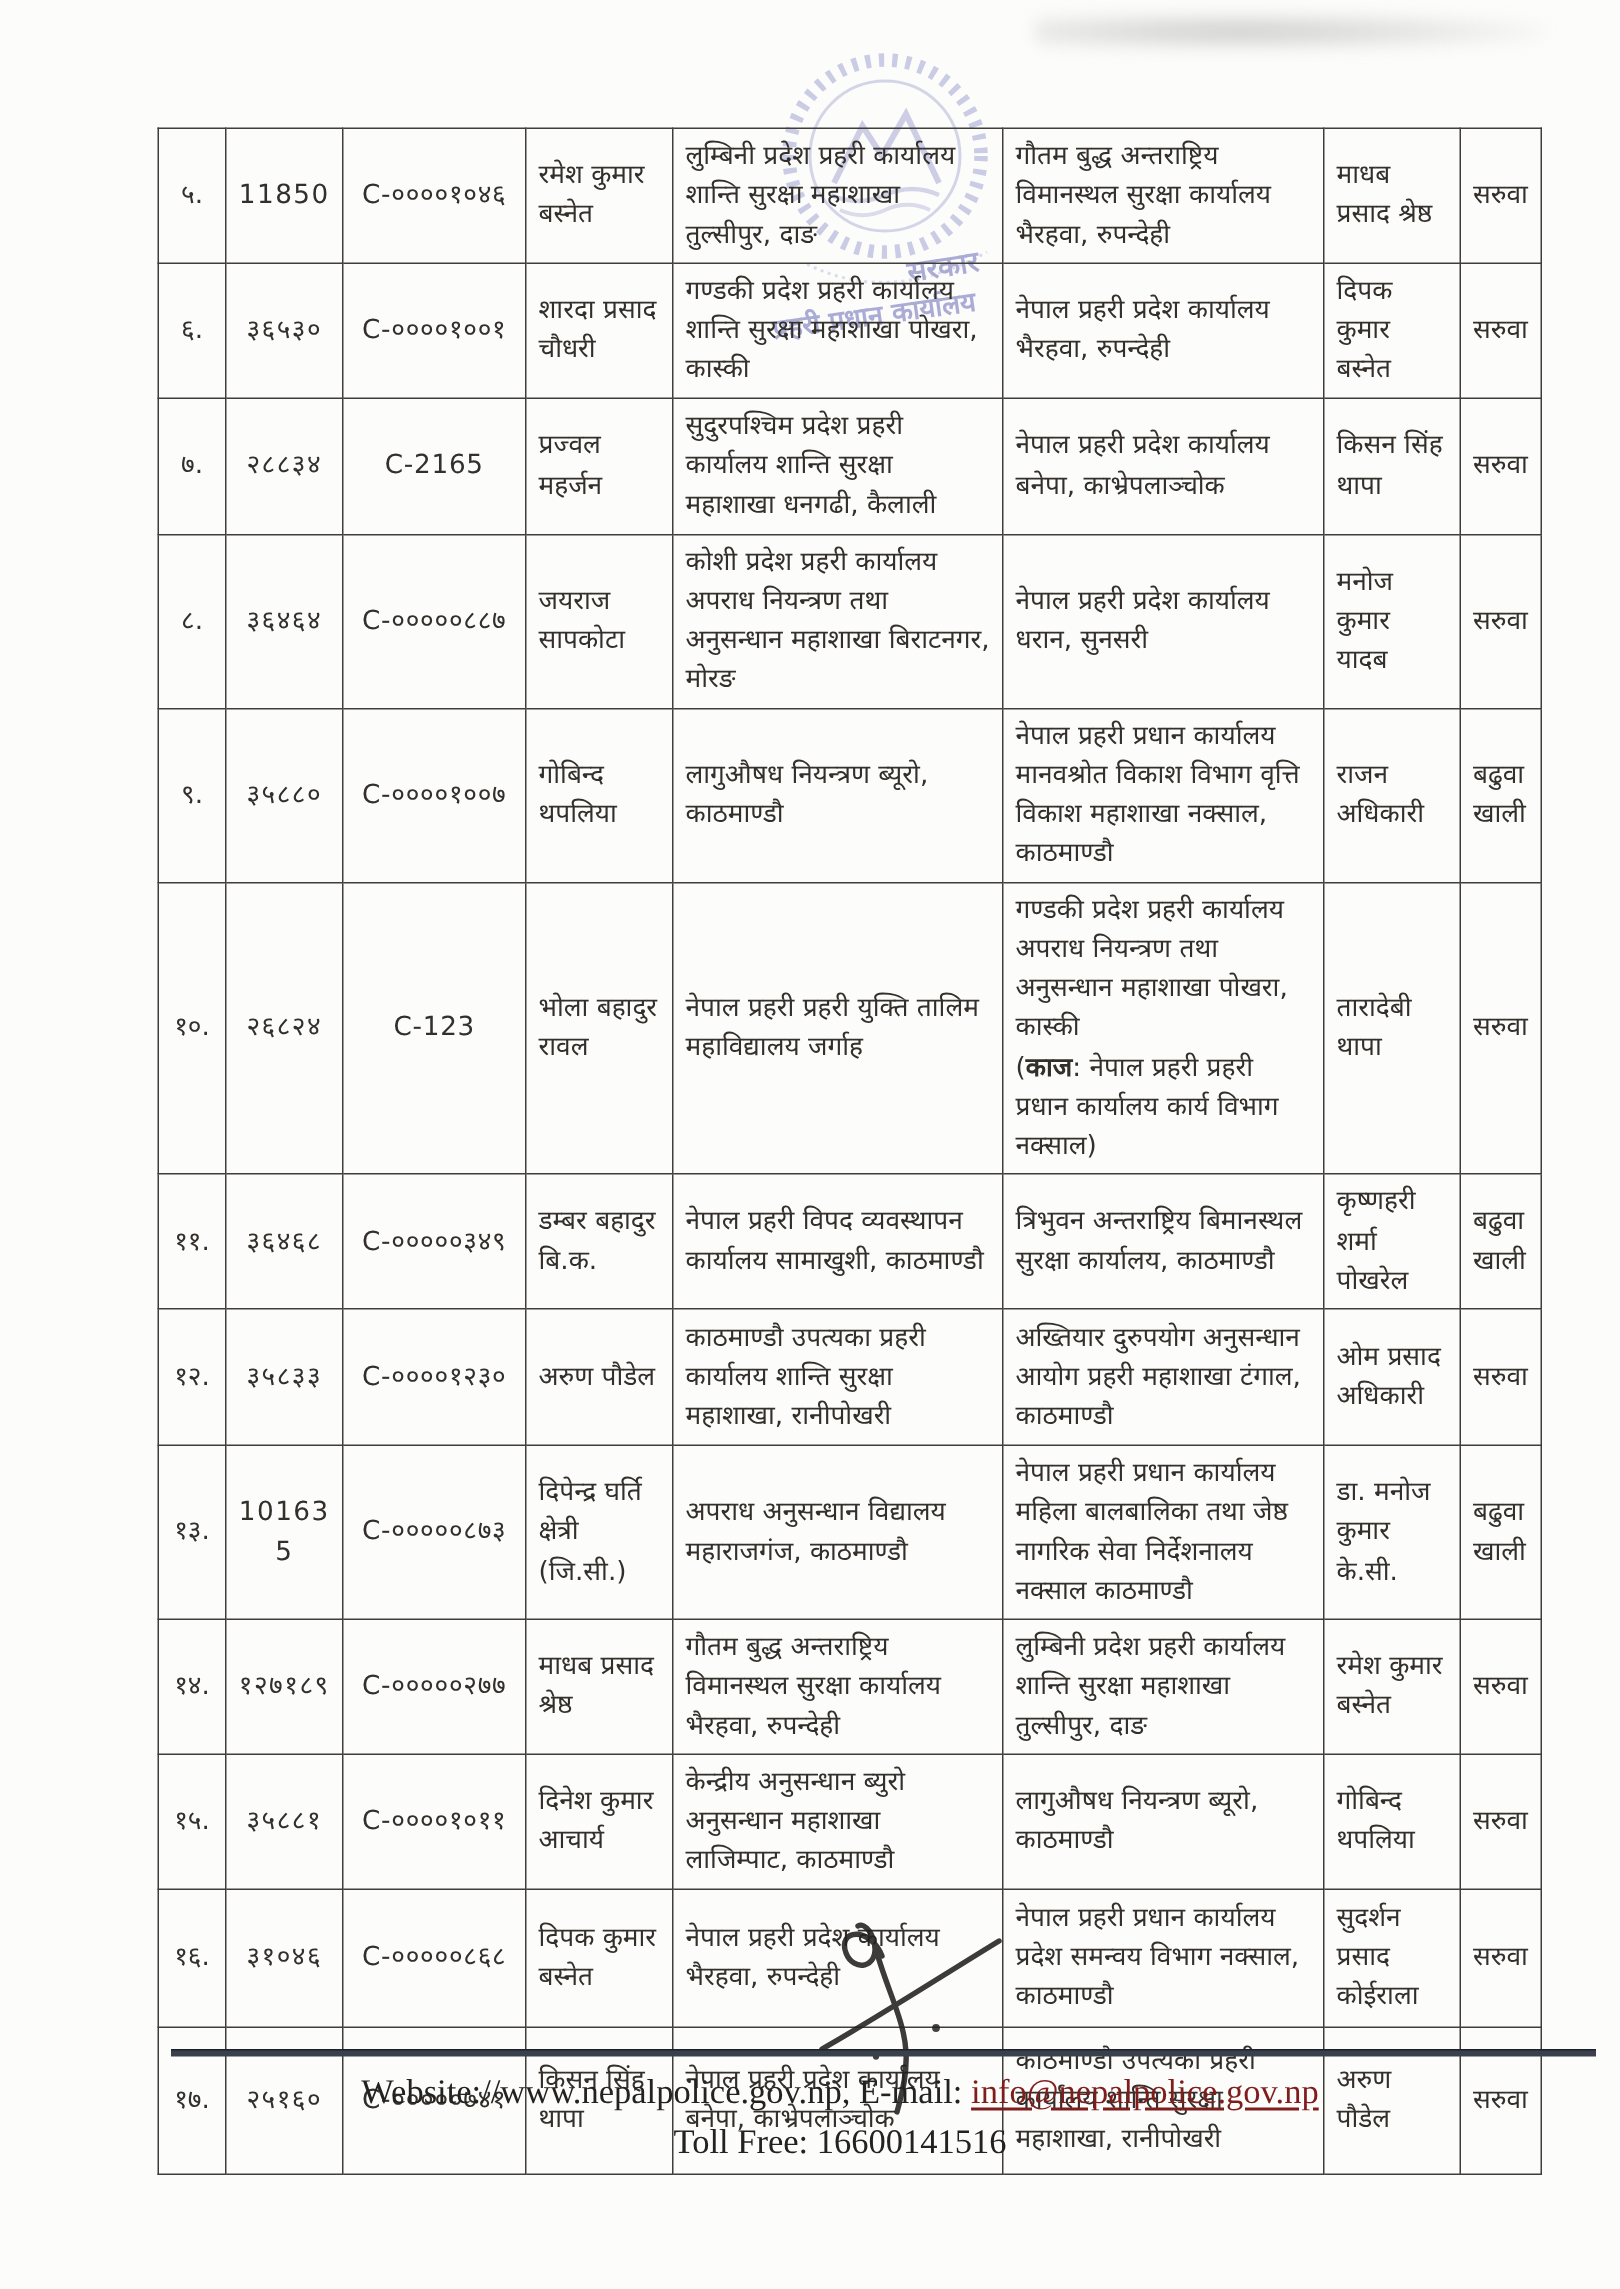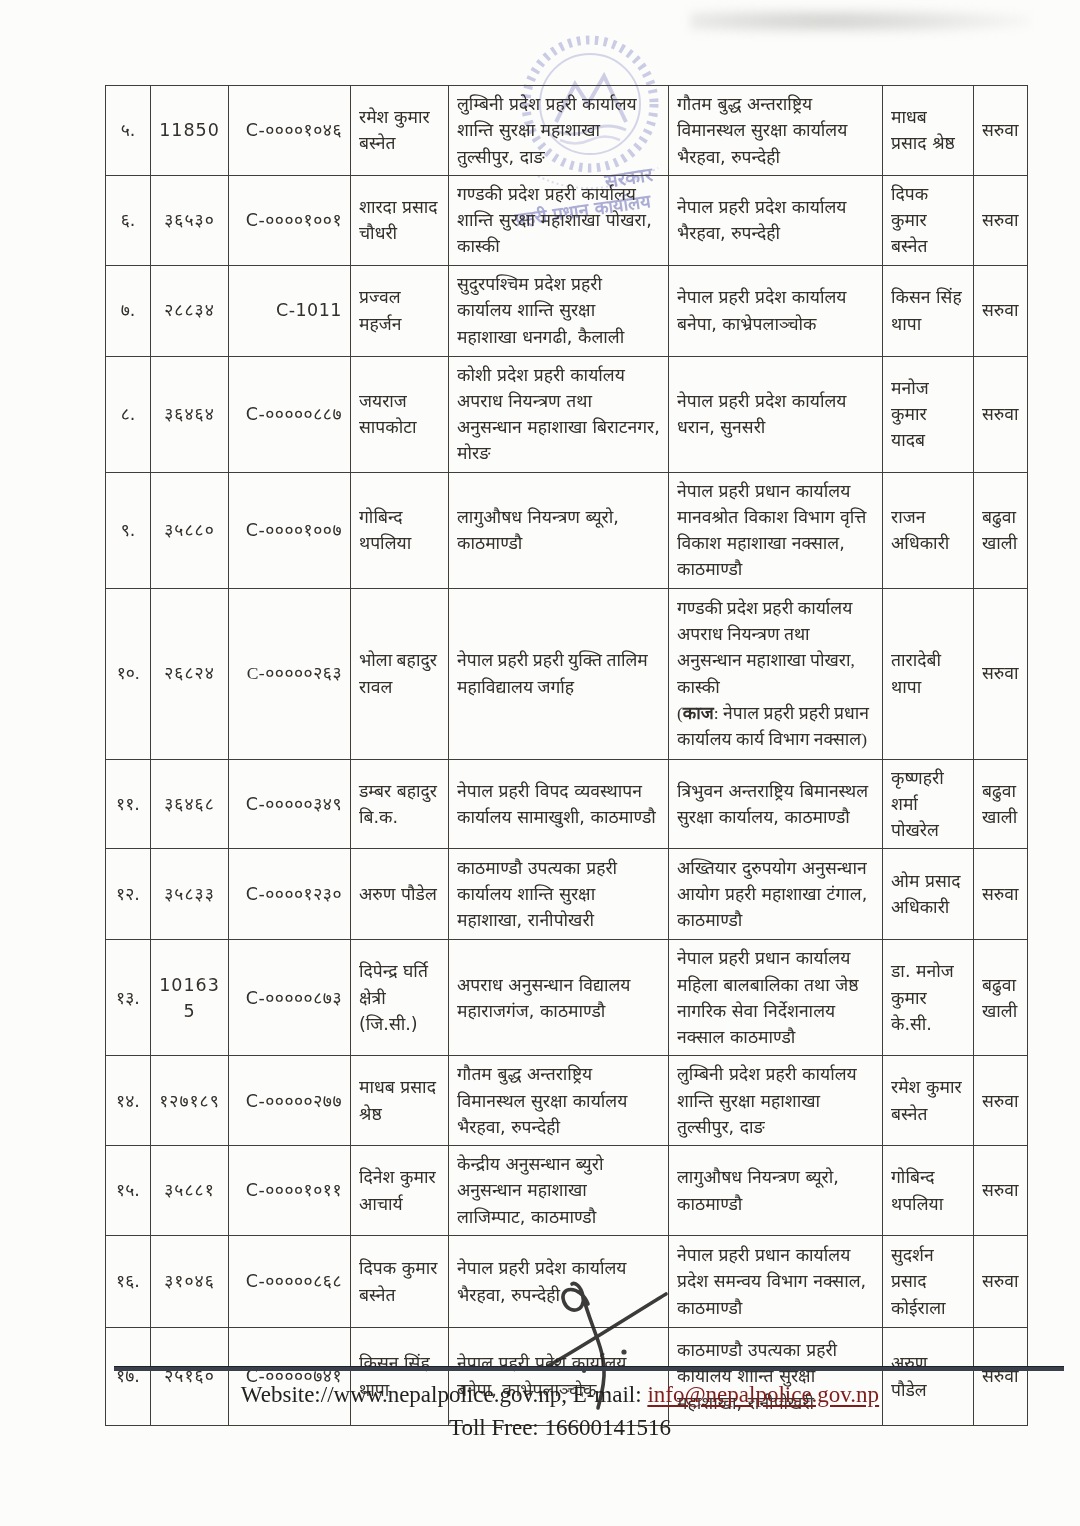--- a/index.html
+++ b/index.html
@@ -39,28 +39,28 @@
   }
   table.transfer td{
     border:1.4px solid #413d39;
     padding:5px 8px;
     vertical-align:middle;
     overflow-wrap:break-word;
     word-wrap:break-word;
   }
   td.c-sn{text-align:center;padding-left:2px;padding-right:2px;}
   td.c-badge{text-align:center;letter-spacing:1px;word-break:break-all;padding-left:5px;padding-right:5px;}
-  td.c-code{text-align:right;letter-spacing:.5px;padding-left:4px;padding-right:4px;}
+  td.c-code{text-align:center;letter-spacing:.5px;padding-left:4px;padding-right:4px;}
   td.c-remark{padding-left:5px;padding-right:2px;}
   tbody tr:nth-child(1) td{height:72px;}
   tbody tr:nth-child(2) td{height:78px;}
   tbody tr:nth-child(3) td{height:80px;}
   tbody tr:nth-child(4) td{height:102px;}
   tbody tr:nth-child(5) td{height:103px;}
-  tbody tr:nth-child(6) td{height:160px;font-family:Liberation Serif, serif;}
+  tbody tr:nth-child(6) td{height:160px;}
   tbody tr:nth-child(7) td{height:78px;}
   tbody tr:nth-child(8) td{height:80px;}
   tbody tr:nth-child(9) td{height:100px;}
   tbody tr:nth-child(10) td{height:78px;}
   tbody tr:nth-child(11) td{height:79px;}
   tbody tr:nth-child(12) td{height:81px;}
   tbody tr:nth-child(13) td{height:87px;}
   .bold{font-weight:bold;margin-top:24px;}
   
   .signature{
@@ -137,21 +137,21 @@
           <td class="c-code">C-००००१००१</td>
           <td class="c-name">शारदा प्रसाद चौधरी</td>
           <td class="c-from">गण्डकी प्रदेश प्रहरी कार्यालय शान्ति सुरक्षा महाशाखा पोखरा, कास्की</td>
           <td class="c-to">नेपाल प्रहरी प्रदेश कार्यालय भैरहवा, रुपन्देही</td>
           <td class="c-repl">दिपक कुमार बस्नेत</td>
           <td class="c-remark">सरुवा</td>
         </tr>
         <tr>
           <td class="c-sn">७.</td>
           <td class="c-badge">२८८३४</td>
-          <td class="c-code">C-1011</td>
+          <td class="c-code">C-2165</td>
           <td class="c-name">प्रज्वल महर्जन</td>
           <td class="c-from">सुदुरपश्चिम प्रदेश प्रहरी कार्यालय शान्ति सुरक्षा महाशाखा धनगढी, कैलाली</td>
           <td class="c-to">नेपाल प्रहरी प्रदेश कार्यालय बनेपा, काभ्रेपलाञ्चोक</td>
           <td class="c-repl">किसन सिंह थापा</td>
           <td class="c-remark">सरुवा</td>
         </tr>
         <tr>
           <td class="c-sn">८.</td>
           <td class="c-badge">३६४६४</td>
           <td class="c-code">C-०००००८८७</td>
@@ -167,21 +167,21 @@
           <td class="c-code">C-००००१००७</td>
           <td class="c-name">गोबिन्द थपलिया</td>
           <td class="c-from">लागुऔषध नियन्त्रण ब्यूरो, काठमाण्डौ</td>
           <td class="c-to">नेपाल प्रहरी प्रधान कार्यालय मानवश्रोत विकाश विभाग वृत्ति विकाश महाशाखा नक्साल, काठमाण्डौ</td>
           <td class="c-repl">राजन अधिकारी</td>
           <td class="c-remark">बढुवा खाली</td>
         </tr>
         <tr>
           <td class="c-sn">१०.</td>
           <td class="c-badge">२६८२४</td>
-          <td class="c-code">C-०००००२६३</td>
+          <td class="c-code">C-123</td>
           <td class="c-name">भोला बहादुर रावल</td>
           <td class="c-from">नेपाल प्रहरी प्रहरी युक्ति तालिम महाविद्यालय जर्गाह</td>
           <td class="c-to"><span>गण्डकी प्रदेश प्रहरी कार्यालय अपराध नियन्त्रण तथा अनुसन्धान महाशाखा पोखरा, कास्की</span><div><span>(</span><span class="bold">काज</span><span>: नेपाल प्रहरी प्रहरी प्रधान कार्यालय कार्य विभाग नक्साल)</span></div></td>
           <td class="c-repl">तारादेबी थापा</td>
           <td class="c-remark">सरुवा</td>
         </tr>
         <tr>
           <td class="c-sn">११.</td>
           <td class="c-badge">३६४६८</td>
           <td class="c-code">C-०००००३४९</td>

